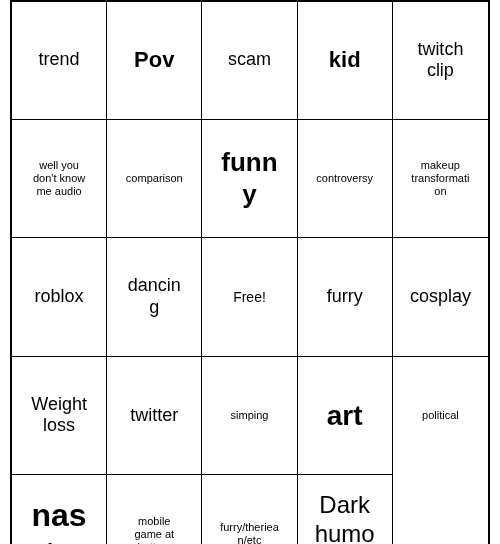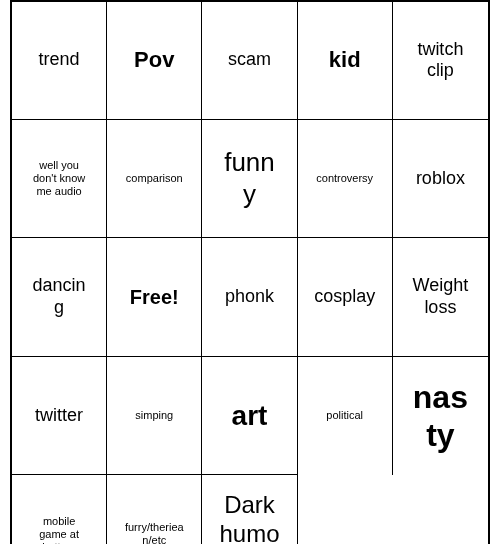--- a/index.html
+++ b/index.html
@@ -77,37 +77,37 @@
 
     .bingo-cell.medium-text {
       font-size: 18px;
     }
 
     .bingo-cell.small-text {
       font-size: 11px;
     }
 
     .bingo-cell.free {
-      font-size: 20px;
-      font-weight: bold;
+      font-size: 14px;
+      font-weight: normal;
     }
 
     .bingo-cell.art-cell {
       font-size: 28px;
       font-weight: bold;
     }
 
     .bingo-cell.gym-cell {
       font-size: 30px;
       font-weight: bold;
     }
 
     .bingo-cell.funny-cell {
       font-size: 26px;
-      font-weight: normal;
+      font-weight: bold;
     }
 
     .bingo-cell.nasty-cell {
       font-size: 32px;
       font-weight: bold;
     }
 
     .bingo-cell.dark-humor-cell {
       font-size: 24px;
       font-weight: normal;
@@ -127,24 +127,25 @@
   <div class="bingo-grid" id="grid">
   <div class="bingo-cell medium-text">trend</div>
       <div class="bingo-cell large-text">Pov</div>
       <div class="bingo-cell medium-text">scam</div>
       <div class="bingo-cell large-text">kid</div>
       <div class="bingo-cell medium-text">twitch clip</div>
       <div class="bingo-cell small-text">well you don't know me audio</div>
       <div class="bingo-cell small-text">comparison</div>
       <div class="bingo-cell funny-cell">funny</div>
       <div class="bingo-cell small-text">controversy</div>
+      <div class="bingo-cell small-text">makeup transformation</div>
       <div class="bingo-cell medium-text">roblox</div>
       <div class="bingo-cell medium-text">dancing</div>
       <div class="bingo-cell free">Free!</div>
-      <div class="bingo-cell medium-text">phonk</div>
+      <div class="bingo-cell medium-text">furry</div>
       <div class="bingo-cell medium-text">cosplay</div>
       <div class="bingo-cell medium-text">Weight loss</div>
       <div class="bingo-cell medium-text">twitter</div>
       <div class="bingo-cell small-text">simping</div>
       <div class="bingo-cell art-cell">art</div>
       <div class="bingo-cell small-text">political</div>
       <div class="bingo-cell nasty-cell">nasty</div>
       <div class="bingo-cell small-text">mobile game at bottom</div>
       <div class="bingo-cell small-text">furry/theriean/etc</div>
       <div class="bingo-cell dark-humor-cell">Dark humor</div>

